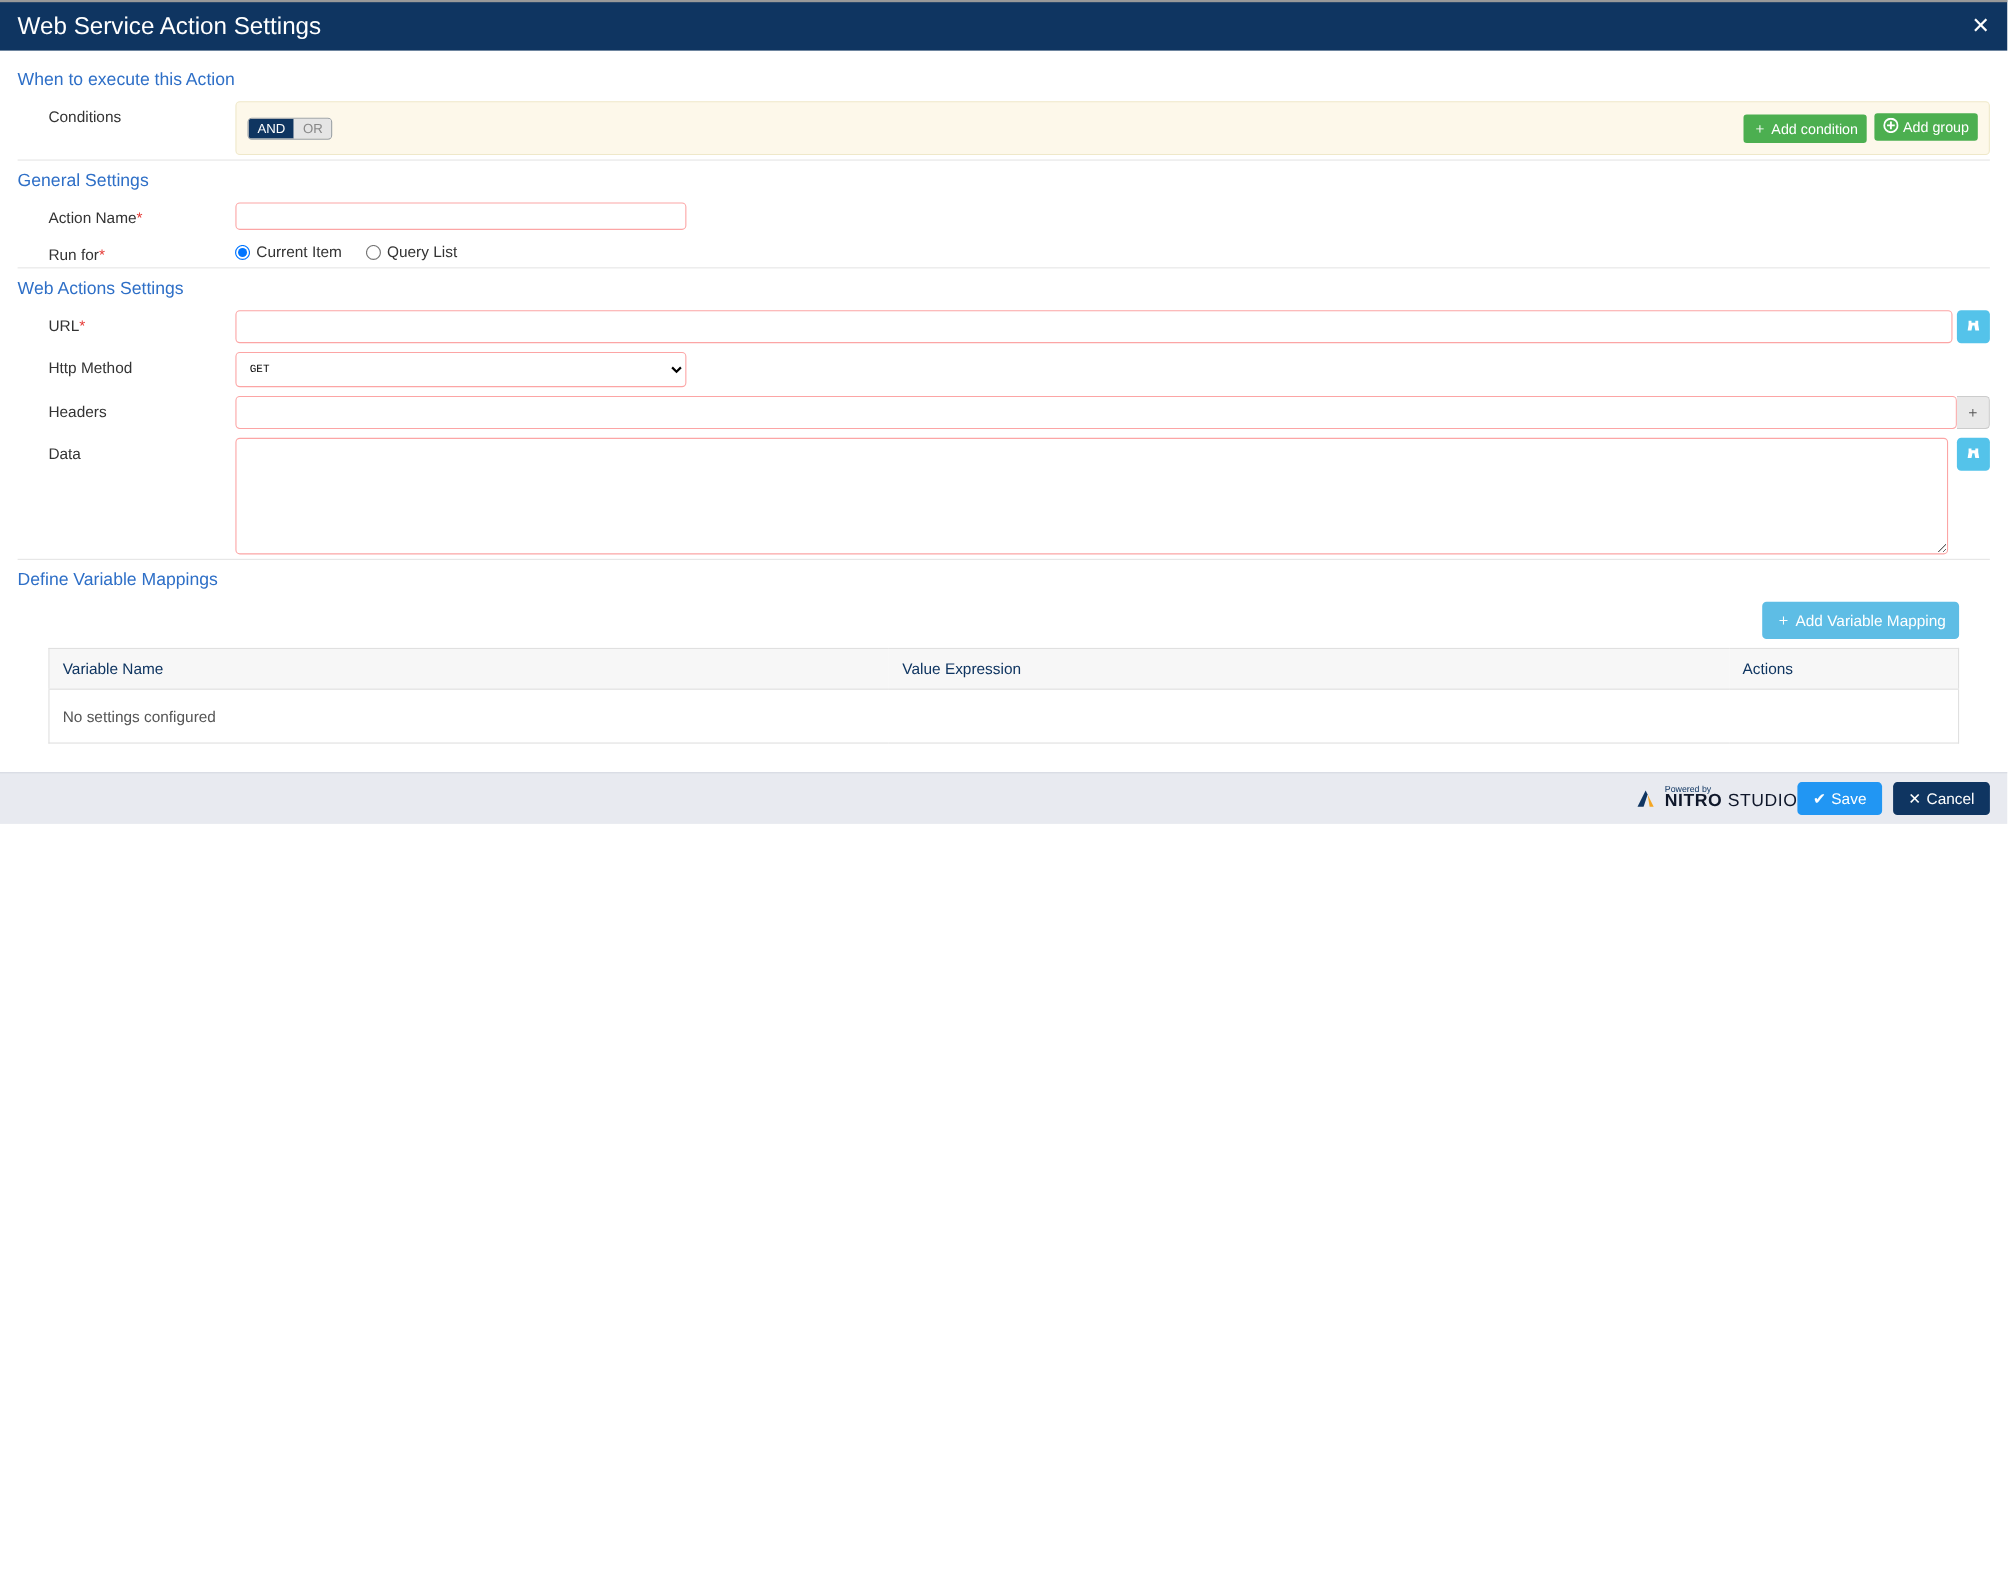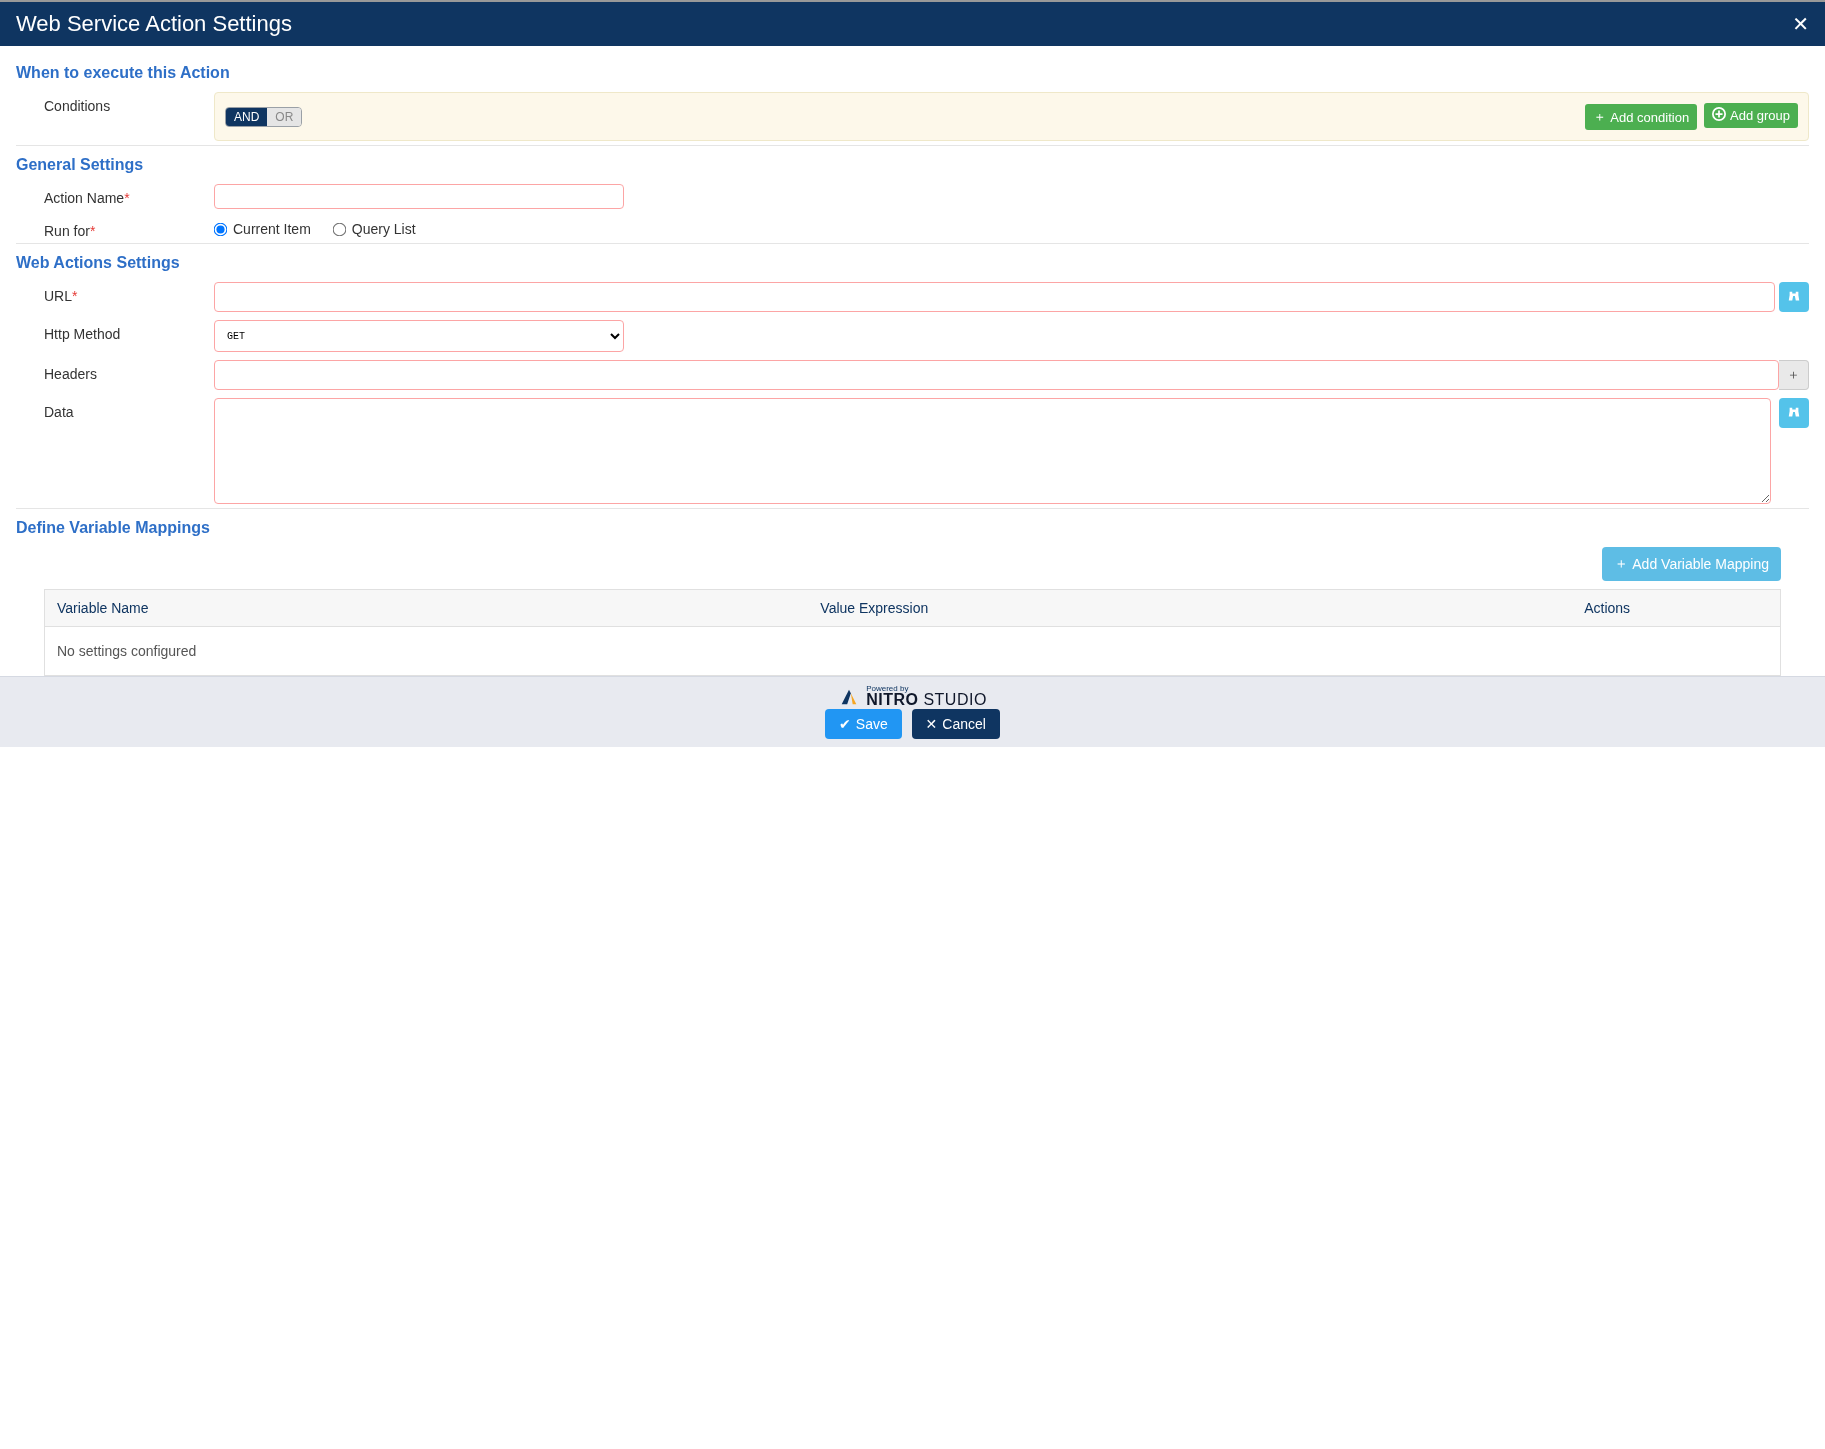--- a/index.html
+++ b/index.html
@@ -28,21 +28,21 @@
       border: none;
       color: #fff;
       font-size: 20px;
       cursor: pointer;
       line-height: 1;
     }
     .content { padding: 12px 16px 0 16px; }
     .section-heading {
       color: #2e6fc7;
       font-size: 16px;
-      font-weight: 700;
+      font-weight: 400;
       margin: 6px 0 10px 0;
     }
     .form-row {
       display: flex;
       align-items: flex-start;
       padding-left: 28px;
     }
     .form-row.tight { margin-bottom: 8px; }
     .form-label {
       width: 170px;
@@ -148,23 +148,23 @@
       font-weight: 400;
       background: #f7f7f7;
       border-bottom: 1px solid #e0e0e0;
     }
     table.mapping td { padding: 16px 12px; color: #555; }
     .footer {
       background: #e8eaf0;
       border-top: 1px solid #d5d9e2;
       padding: 8px 16px;
       display: flex;
-      justify-content: center;
+      justify-content: flex-end;
       align-items: center;
-      flex-direction: column;
+      margin-top: 26px;
     }
     .brand { display: flex; align-items: center; gap: 6px; }
     .brand-logo {
       width: 22px; height: 22px; position: relative;
     }
     .brand-text { color: #0f172a; font-size: 16px; font-weight: 700; letter-spacing: 0.5px; }
     .brand-text .thin { font-weight: 400; }
     .brand-super { font-size: 8px; color: #0f3561; display:block; line-height:1; margin-bottom:-2px; }
     .btn-primary {
       background: #2196F3; color:#fff; border:none;

